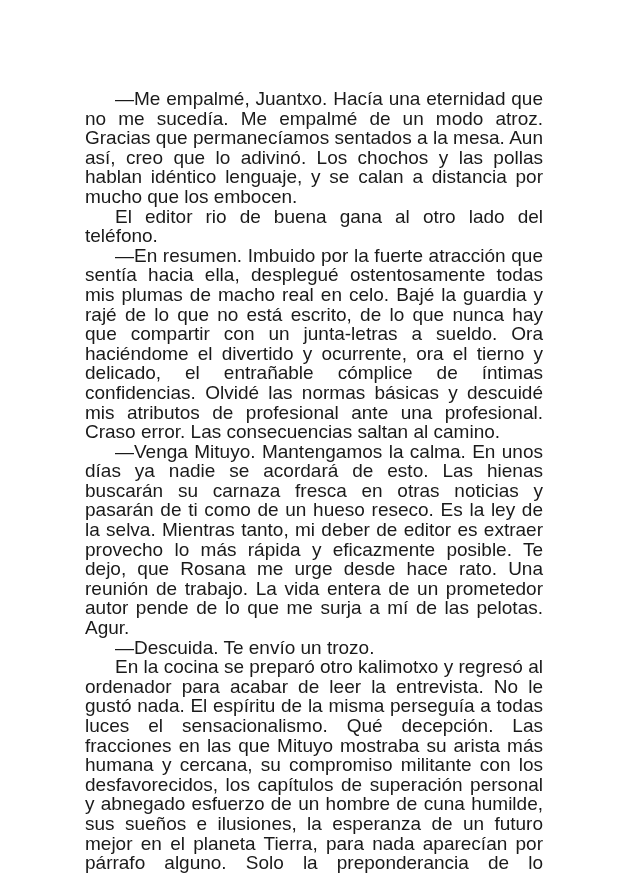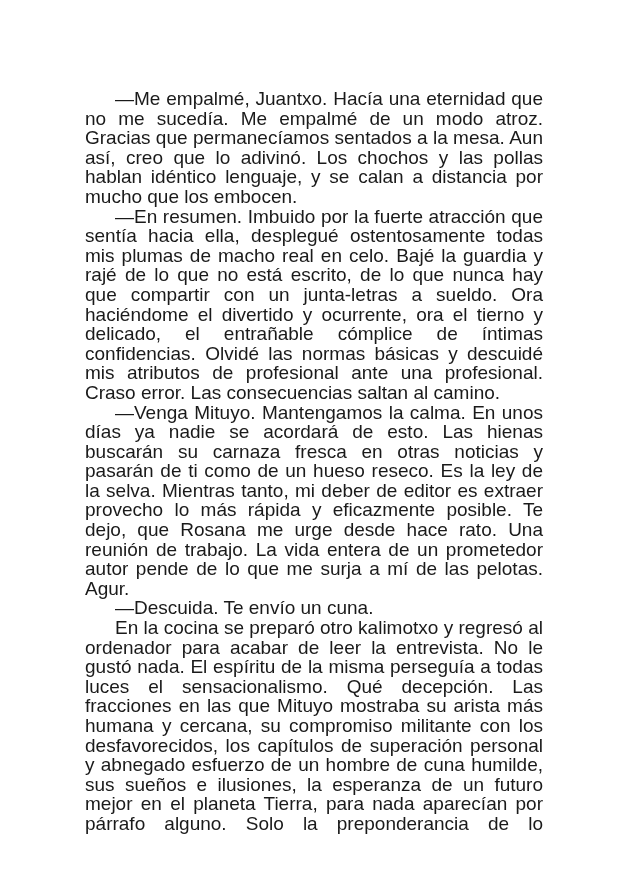--- a/index.html
+++ b/index.html
@@ -48,18 +48,19 @@
       font-size: 12px;
       color: #222222;
     }
   </style>
 </head>
 <body>
 
 <div class="page">
   <div class="text-block">
     <p>—Me empalmé, Juantxo. Hacía una eternidad que no me sucedía. Me empalmé de un modo atroz. Gracias que permanecíamos sentados a la mesa. Aun así, creo que lo adivinó. Los chochos y las pollas hablan idéntico lenguaje, y se calan a distancia por mucho que los embocen.</p>
+    <p>El editor rio de buena gana al otro lado del teléfono.</p>
     <p>—En resumen. Imbuido por la fuerte atracción que sentía hacia ella, desplegué ostentosamente todas mis plumas de macho real en celo. Bajé la guardia y rajé de lo que no está escrito, de lo que nunca hay que compartir con un junta-letras a sueldo. Ora haciéndome el divertido y ocurrente, ora el tierno y delicado, el entrañable cómplice de íntimas confidencias. Olvidé las normas básicas y descuidé mis atributos de profesional ante una profesional. Craso error. Las consecuencias saltan al camino.</p>
     <p>—Venga Mituyo. Mantengamos la calma. En unos días ya nadie se acordará de esto. Las hienas buscarán su carnaza fresca en otras noticias y pasarán de ti como de un hueso reseco. Es la ley de la selva. Mientras tanto, mi deber de editor es extraer provecho lo más rápida y eficazmente posible. Te dejo, que Rosana me urge desde hace rato. Una reunión de trabajo. La vida entera de un prometedor autor pende de lo que me surja a mí de las pelotas. Agur.</p>
-    <p>—Descuida. Te envío un cuna.</p>
+    <p>—Descuida. Te envío un trozo.</p>
     <p style="text-align-last: justify;">En la cocina se preparó otro kalimotxo y regresó al ordenador para acabar de leer la entrevista. No le gustó nada. El espíritu de la misma perseguía a todas luces el sensacionalismo. Qué decepción. Las fracciones en las que Mituyo mostraba su arista más humana y cercana, su compromiso militante con los desfavorecidos, los capítulos de superación personal y abnegado esfuerzo de un hombre de cuna humilde, sus sueños e ilusiones, la esperanza de un futuro mejor en el planeta Tierra, para nada aparecían por párrafo alguno. Solo la preponderancia de lo</p>
   </div>
 </div>
 
 </body></html>

